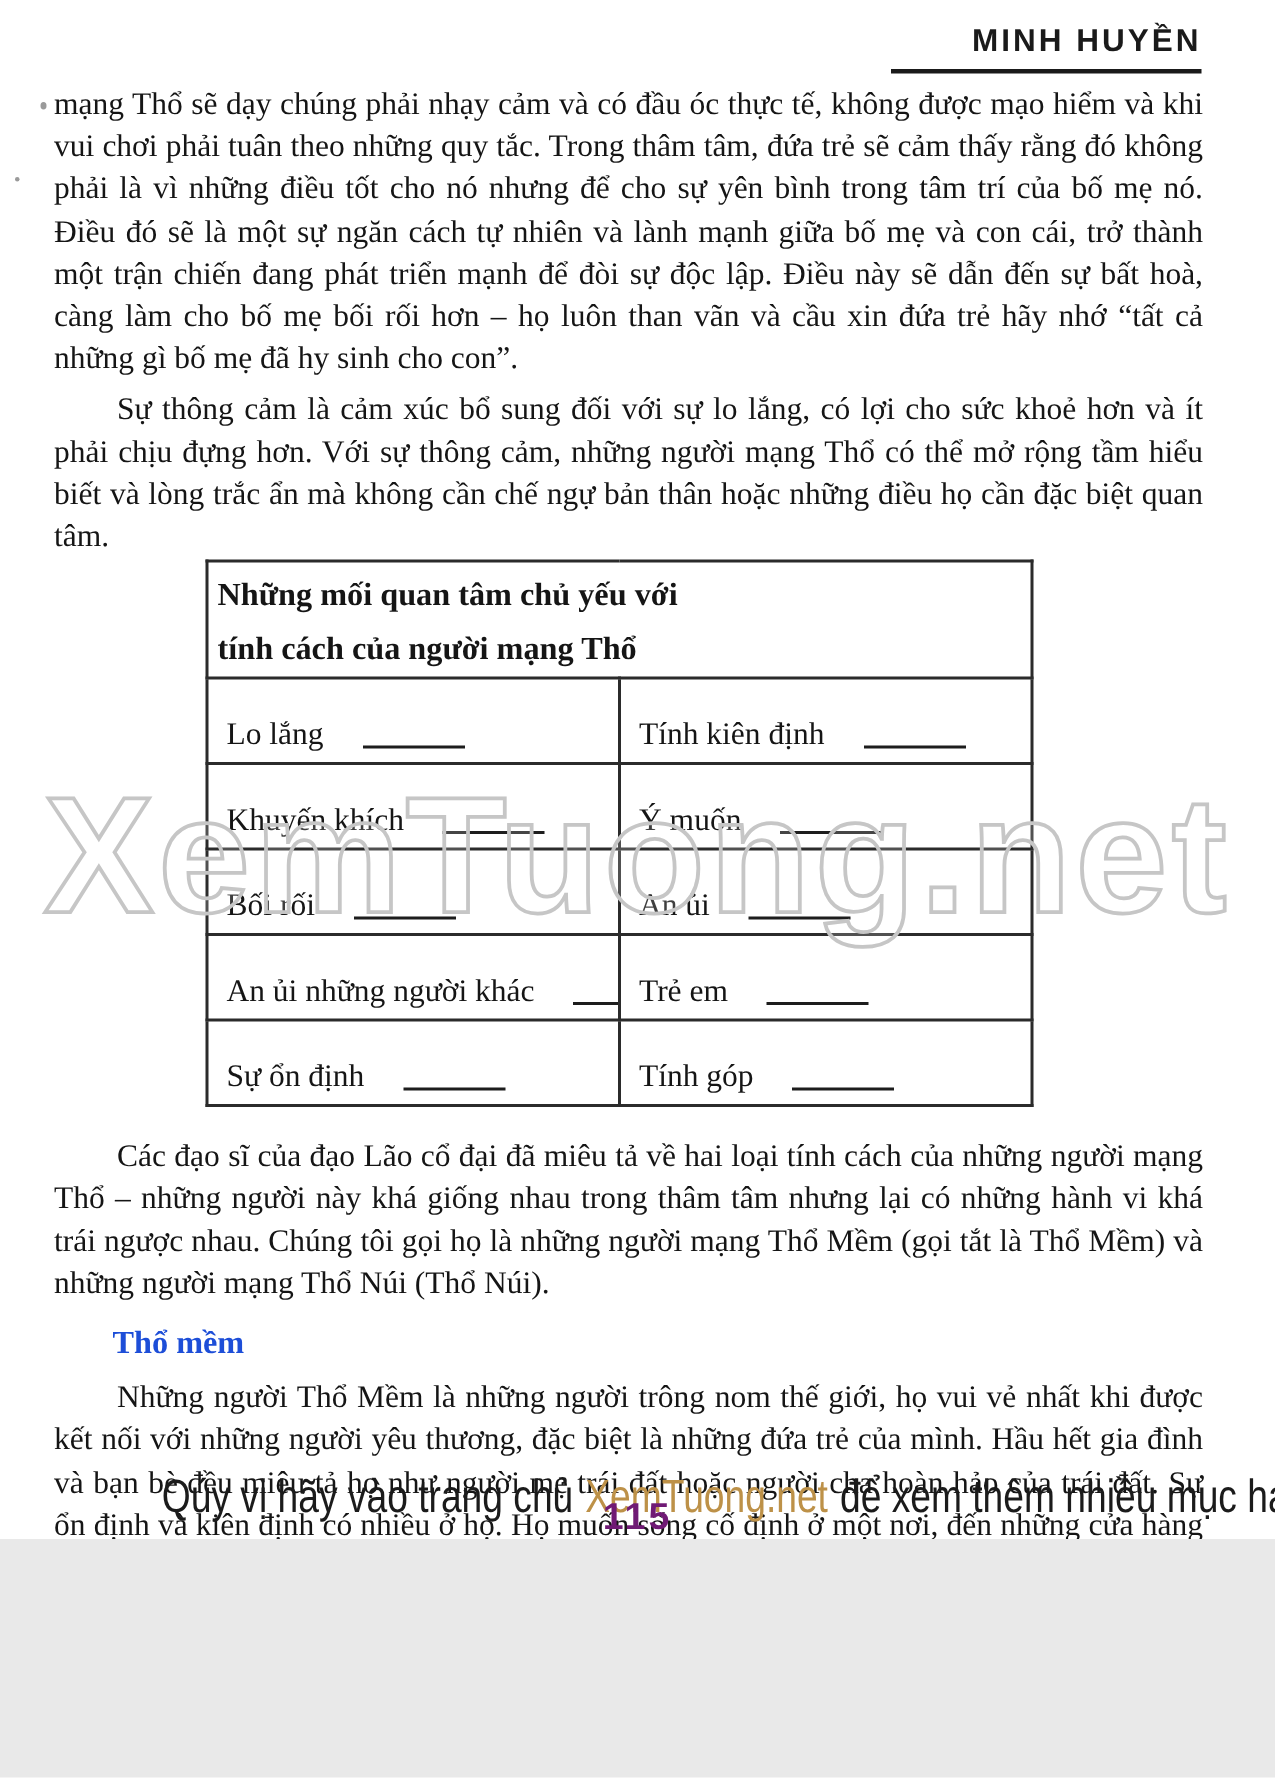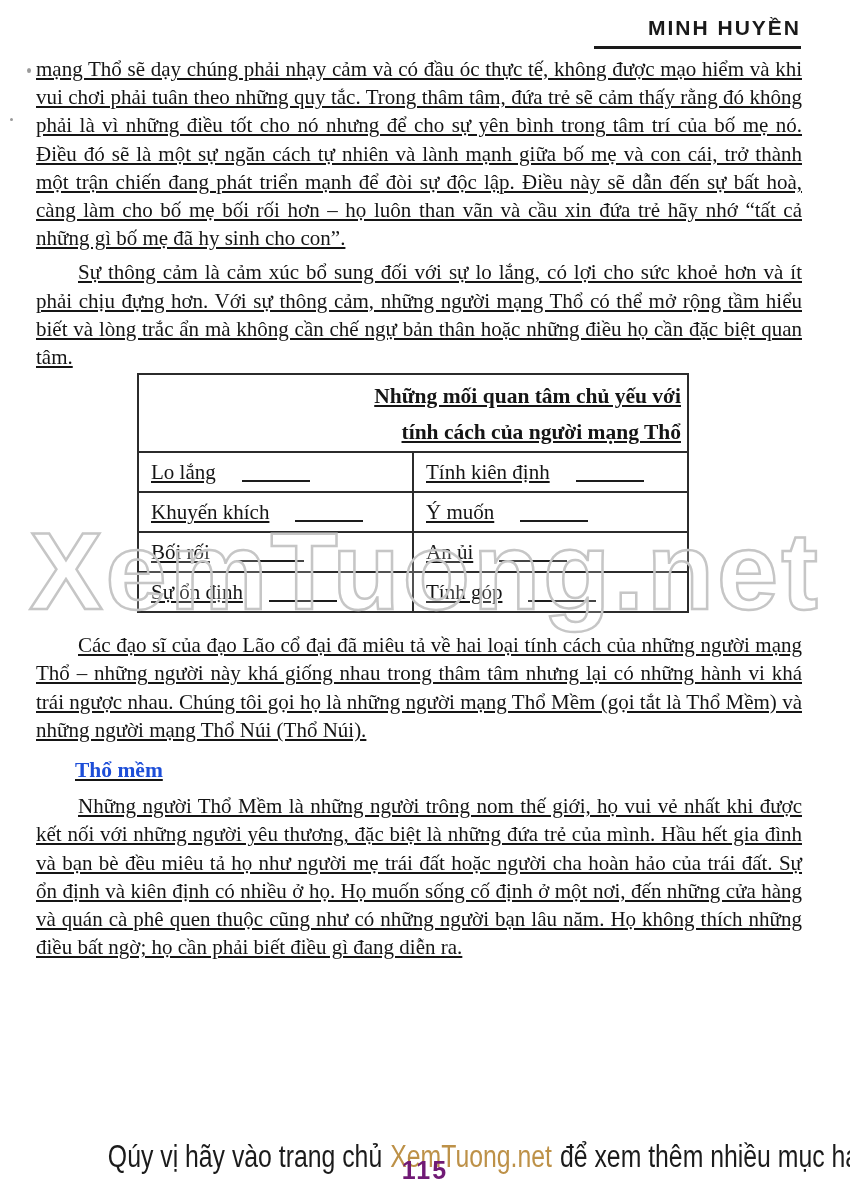--- a/index.html
+++ b/index.html
@@ -1,60 +1,60 @@
 <!DOCTYPE html>
 <html><head>
 <meta charset="utf-8">
 <style>
   html,body{margin:0;padding:0;background:#e9e9e9;}
   .page{
-    position:relative; width:850px; height:1185px; background:#ffffff;
+    position:relative; width:850px; height:1026px; background:#ffffff;
     overflow:hidden; font-family:"Liberation Serif", serif; color:#151515;
     margin:0 auto;
   }
   
   .running-head{
     position:absolute; top:16px; right:49px; text-align:right;
     font-family:"Liberation Sans", sans-serif; font-weight:700;
     font-size:21px; letter-spacing:2px; color:#1a1a1a;
   }
   .header-rule{
     position:absolute; top:46px; right:49px; width:207px; height:3px;
     background:#1a1a1a;
   }
   
   .content{
     position:absolute; top:55px; left:36px; width:766px;
-    font-size:21px; line-height:28.2px; text-align:justify;text-decoration:underline;
+    font-size:21px; line-height:28.2px; text-align:justify;
   }
   .content p{margin:0 0 0 0; padding:0;}
   .p-follow{margin-top:6px !important; text-indent:42px;}
   .section-heading{
     margin:4px 0 2px 39px; font-size:21.5px; font-weight:700; color:#101010;
     text-align:left;
   }
   .sub-heading{
     margin:12px 0 8px 39px; font-size:21.5px; font-weight:700; color:#1d4ed8;
     text-align:left;
   }
   
   table.traits{
     border-collapse:collapse; margin:2px 0 0 101px; width:552px;
     table-layout:fixed; background:transparent;
   }
   table.traits, table.traits th, table.traits td{
     border:2px solid #2b2b2b;
   }
   table.traits th{
-    height:74px; font-size:21.5px; font-weight:700; text-align:right;
+    height:74px; font-size:21.5px; font-weight:700; text-align:left;
     line-height:36px; padding:2px 6px 0 6px; vertical-align:middle;
   }
   table.traits td{
     height:38px; font-size:21px; font-weight:400; text-align:left;
-    padding:0 6px 0 12px; vertical-align:middle; line-height:22px;
+    padding:17px 6px 0 12px; vertical-align:middle; line-height:22px;
     white-space:nowrap; overflow:hidden;
   }
   td.col-left{width:282px;}
   td.col-right{width:266px;}
   
   table.traits td .blank{
     display:inline-block; width:68px; height:2px; background:#1d1d1d;
     margin-left:26px; vertical-align:-3px;
   }
   
@@ -116,20 +116,24 @@
         </tr>
         <tr>
           <td class="col-left"><span>Khuyến khích</span><span class="blank"></span></td>
           <td class="col-right"><span>Ý muốn</span><span class="blank"></span></td>
         </tr>
         <tr>
           <td class="col-left"><span>Bối rối</span><span class="blank"></span></td>
           <td class="col-right"><span>An ủi</span><span class="blank"></span></td>
         </tr>
         <tr>
+          <td class="col-left"><span>An ủi những người khác</span><span class="blank"></span></td>
+          <td class="col-right"><span>Trẻ em</span><span class="blank"></span></td>
+        </tr>
+        <tr>
           <td class="col-left"><span>Sự ổn định</span><span class="blank"></span></td>
           <td class="col-right"><span>Tính góp</span><span class="blank"></span></td>
         </tr>
       </tbody>
     </table>
 
     <p class="p-follow" style="margin-top:18px !important;">Các đạo sĩ của đạo Lão cổ đại đã miêu tả về hai loại tính cách của những người mạng Thổ – những người này khá giống nhau trong thâm tâm nhưng lại có những hành vi khá trái ngược nhau. Chúng tôi gọi họ là những người mạng Thổ Mềm (gọi tắt là Thổ Mềm) và những người mạng Thổ Núi (Thổ Núi).</p>
 
     <h3 class="sub-heading">Thổ mềm</h3>
 

